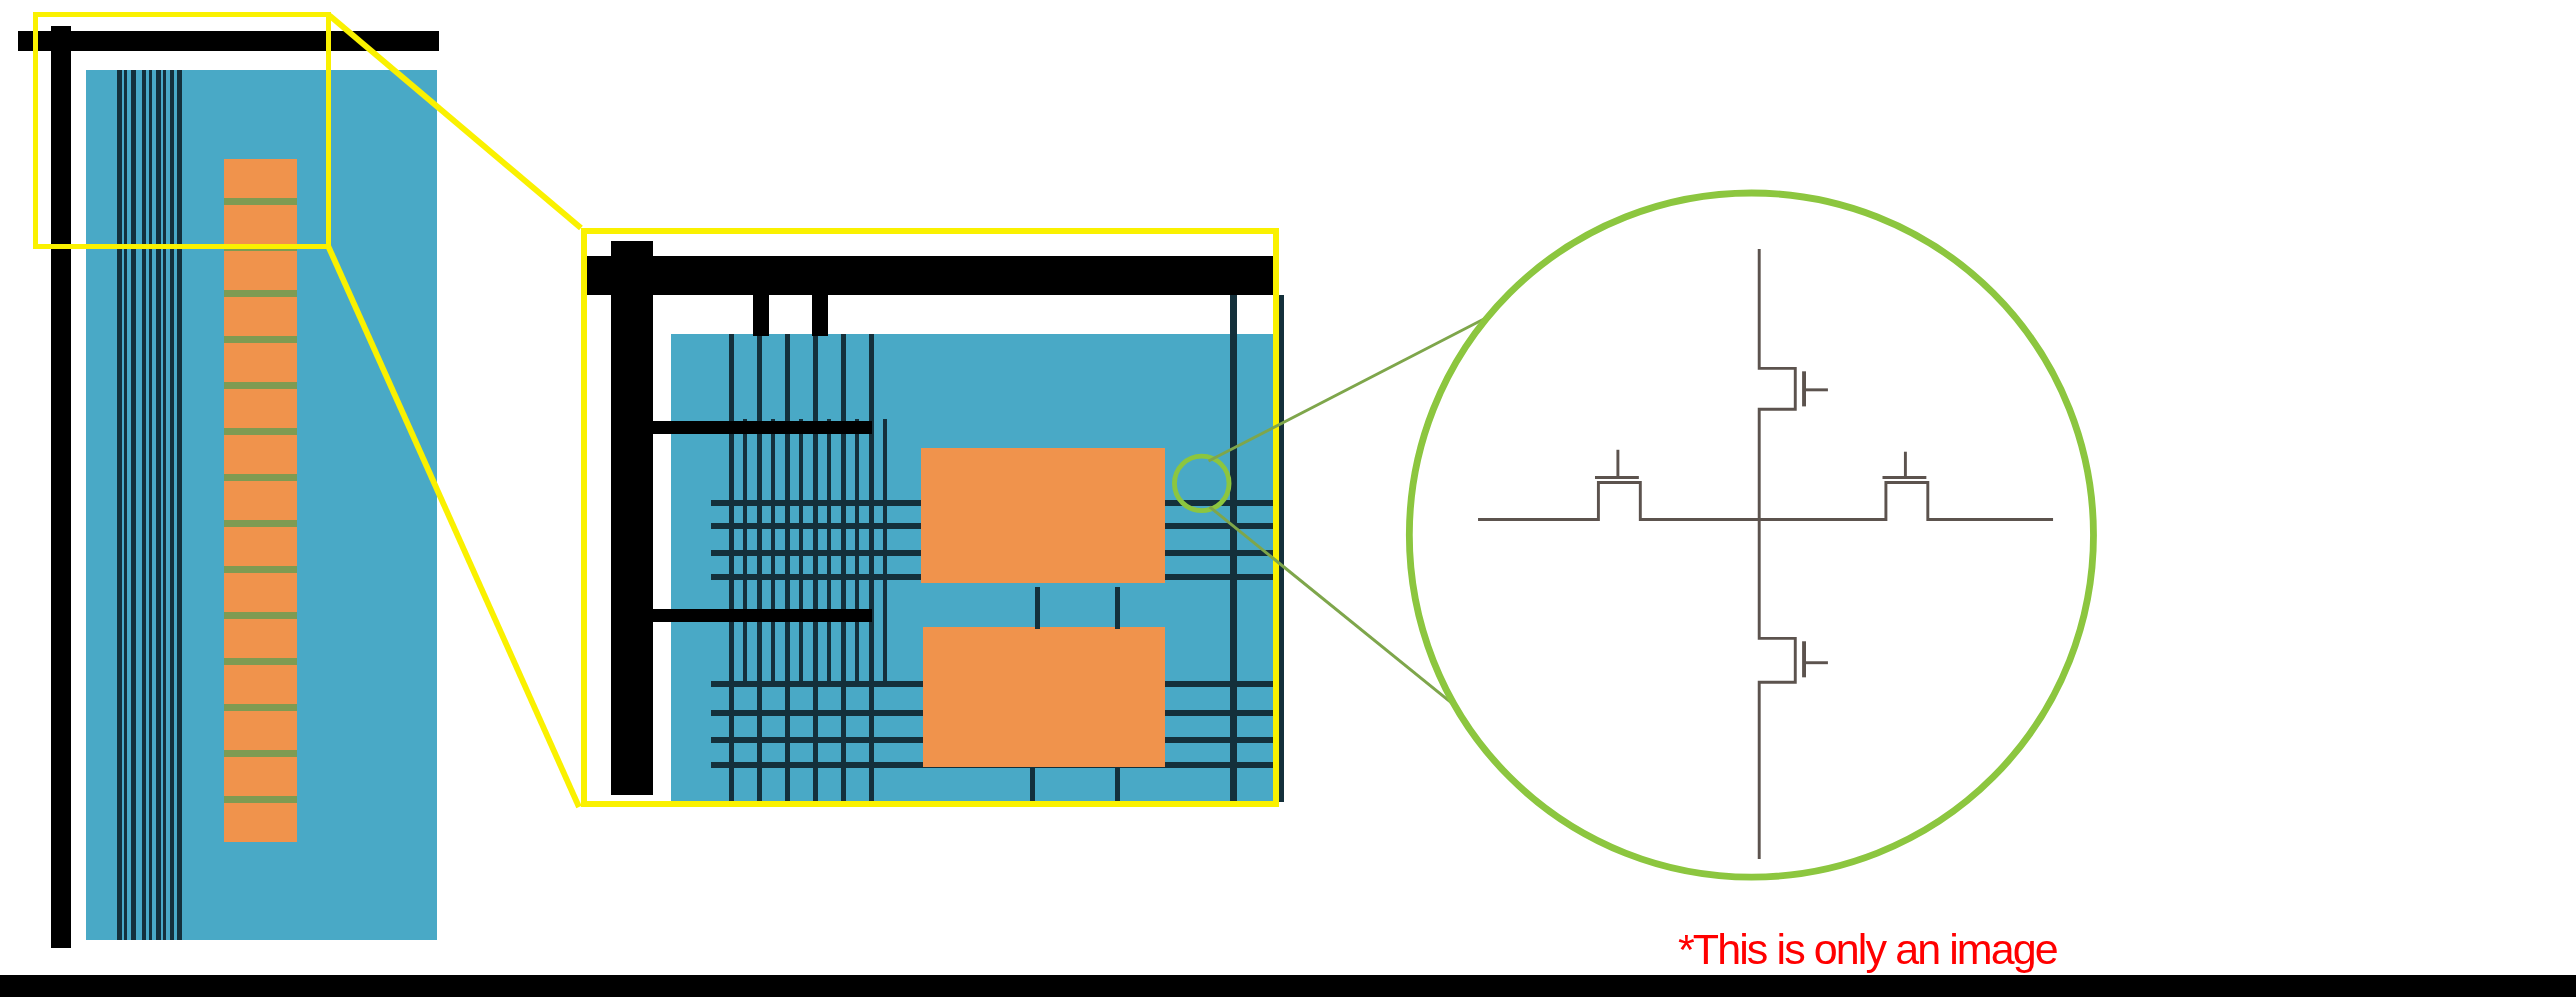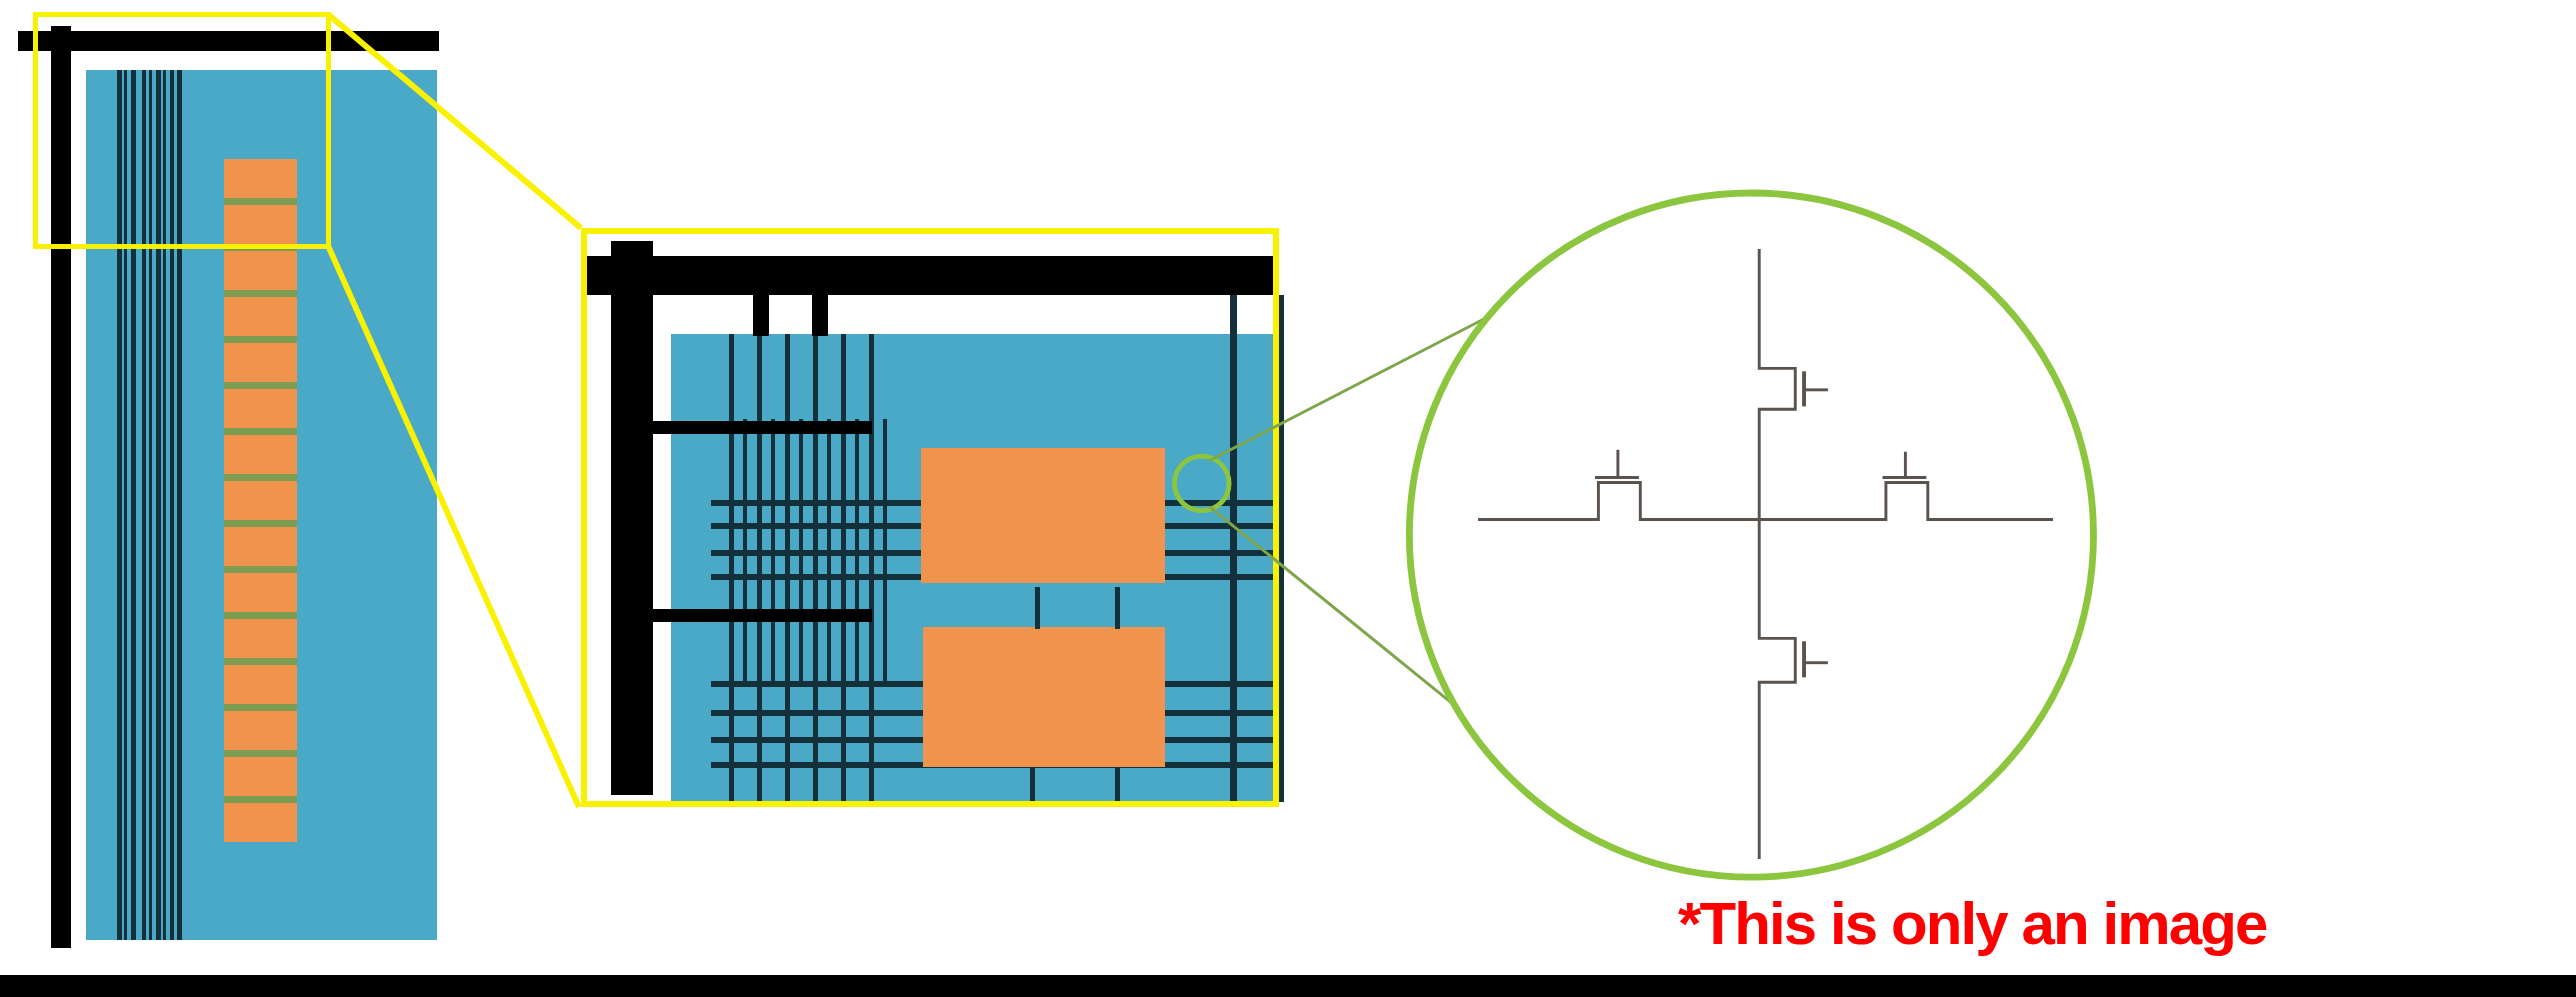--- a/index.html
+++ b/index.html
@@ -45,21 +45,21 @@
   .zp-mbar1  { left:653px; top:421px; width:219px; height:12.7px; background:var(--black); }
   .zp-mbar2  { left:653px; top:609px; width:219px; height:12.7px; background:var(--black); }
   .zp-stub i { position:absolute; top:295px; height:41px; width:15.6px;
                left:calc(var(--v)*1px); background:var(--black); }
   .zp-hbar   { left:585px; top:256px; width:693px; height:39px; background:var(--black); }
   .zp-vbar   { left:611px; top:241px; width:42px; height:554px; background:var(--black); }
   .zp-frame  { left:581px; top:228px; width:686px; height:567px;
                border:6.8px solid var(--yellow); background:transparent; }
 
   
-  .note { left:1678px; top:889px; font-size:60px; font-weight:bold;
+  .note { left:1678px; top:925px; font-size:43px; font-weight:normal;
           letter-spacing:-1.9px; color:var(--red); white-space:nowrap; }
 
   .bottom-bar { left:0; top:975px; width:2576px; height:22.4px; background:var(--black); }
 
   svg.overlay { position:absolute; left:0; top:0; pointer-events:none; }
 </style>
 </head>
 <body>
 
 <div class="stage" style="--teal:#49A9C6; --orange:#F0934C; --yellow:#FAF100; --busline:#14303B;

